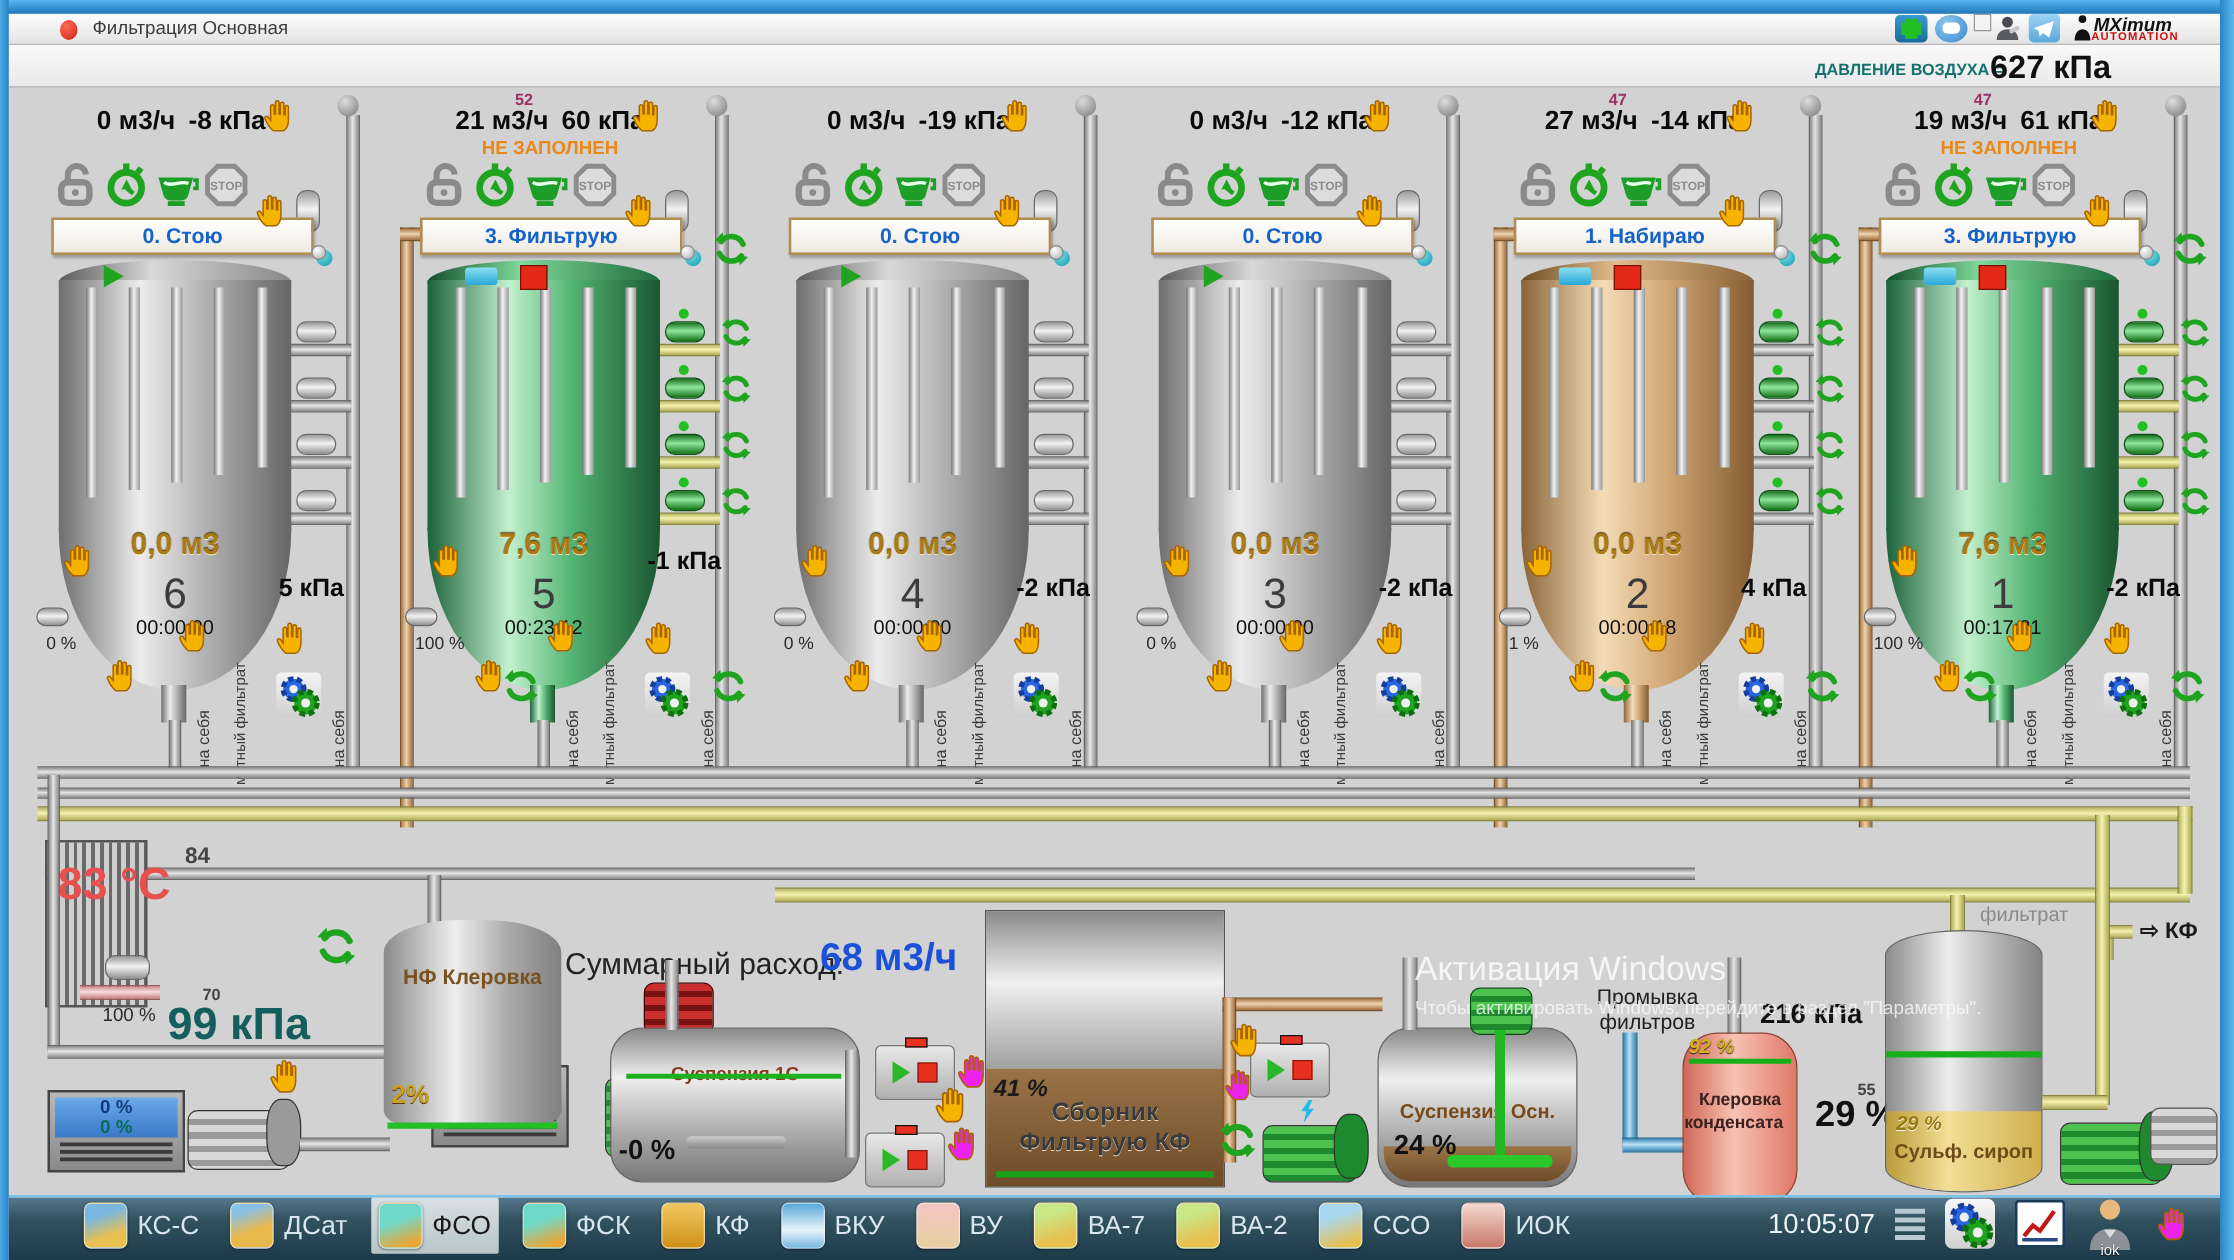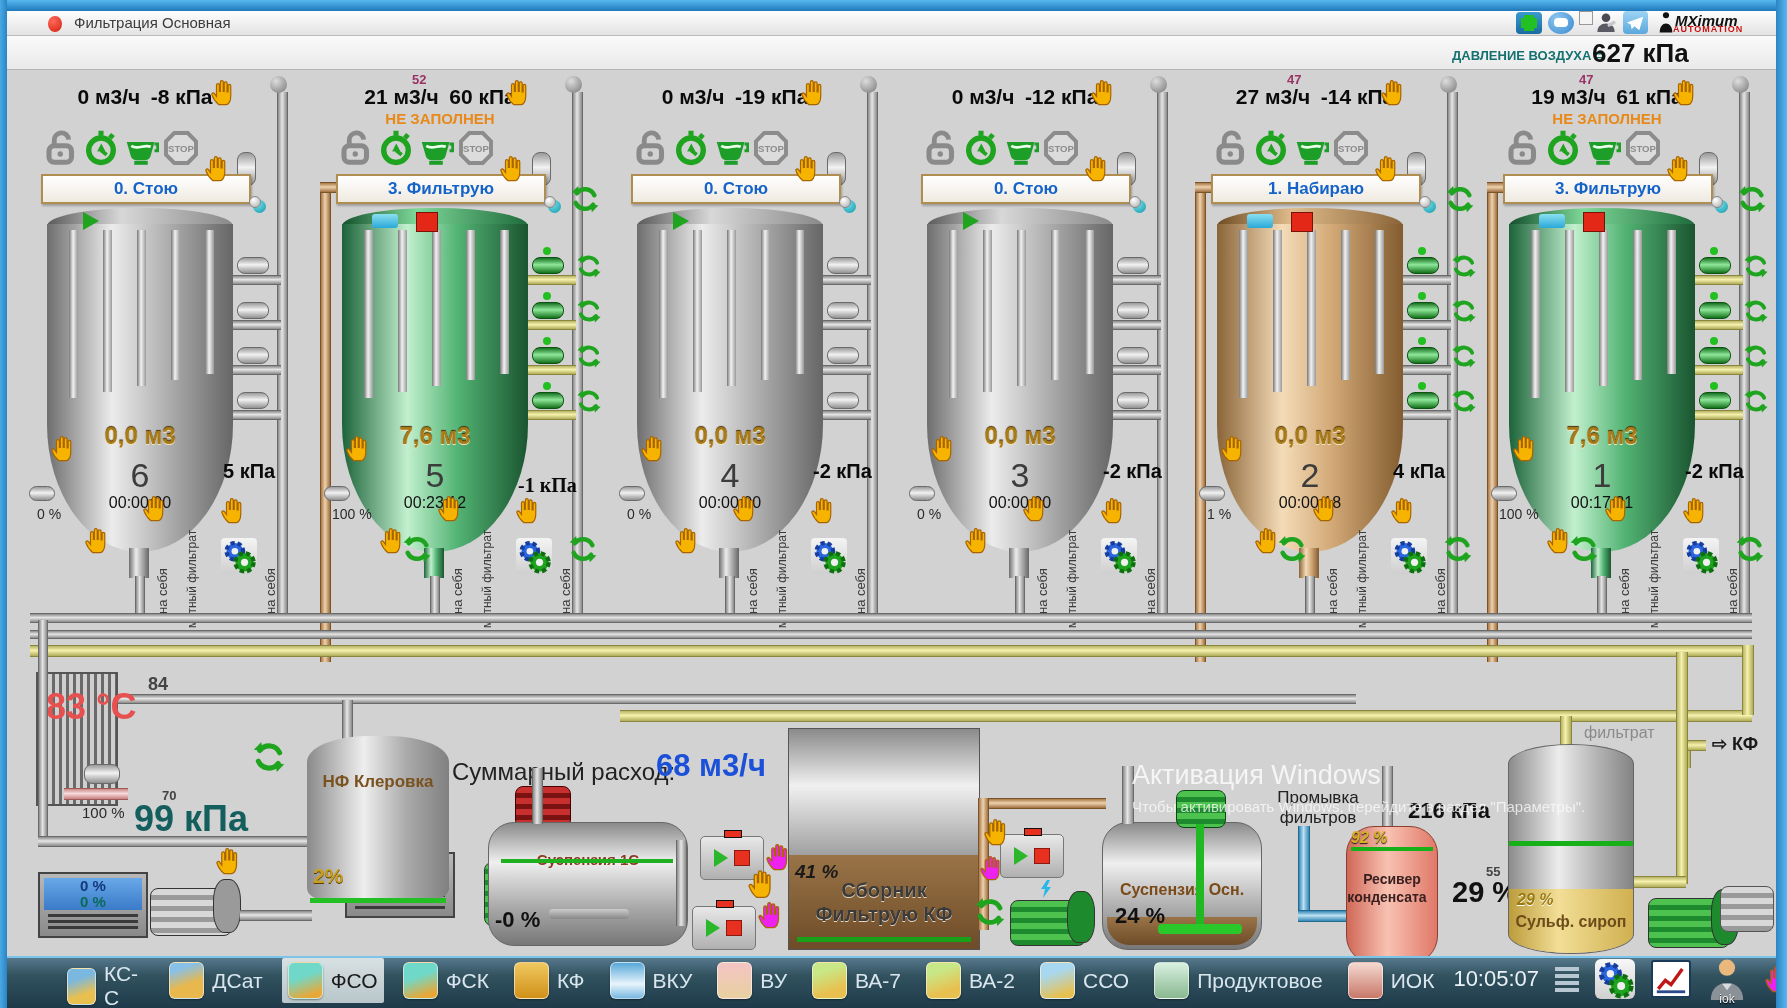--- a/index.html
+++ b/index.html
@@ -251,21 +251,21 @@
           <div style="position: absolute; left: 158px; top: 6px; width: 9px; height: 144px; background: linear-gradient(90deg, rgb(119, 119, 119), rgb(242, 242, 242) 45%, rgb(153, 153, 153));"></div>
         </div>
         <div style="position: absolute; left: 96px; top: 142px; width: 20px; height: 18px; background: rgb(228, 40, 24); border: 1px solid rgb(122, 16, 6);"></div>
         <div style="position: absolute; left: 52px; top: 144px; width: 26px; height: 14px; background: linear-gradient(rgb(138, 224, 240), rgb(42, 168, 216)); border-radius: 3px;"></div>
         <div style="position: absolute; left: 22px; top: 352px; width: 186px; height: 130px; background: linear-gradient(90deg, rgb(28, 99, 58), rgb(194, 240, 206) 35%, rgb(83, 180, 116) 62%, rgb(26, 85, 48)); border-radius: 0px 0px 93px 93px / 0px 0px 128px 128px;"></div>
         <div style="position: absolute; left: 104px; top: 478px; width: 20px; height: 30px; background: linear-gradient(90deg, rgb(28, 99, 58), rgb(194, 240, 206) 35%, rgb(83, 180, 116) 62%, rgb(26, 85, 48));"></div>
         <div class="pV" style="position: absolute; left: 110px; top: 506px; width: 8px; height: 40px;"></div>
         <div class="volt" style="position: absolute; left: 22px; top: 352px; width: 186px; text-align: center;">7,6 м3</div>
         <div class="numt" style="position: absolute; left: 22px; top: 386px; width: 186px; text-align: center;">5</div>
         <div class="timt" style="position: absolute; left: 22px; top: 424px; width: 186px; text-align: center;">00:23:12</div>
-        <div class="presst" style="position: absolute; left: 198px; top: 404px; width: 94px; font-family: Liberation Serif, serif;">-1 кПа</div>
+        <div class="presst" style="position: absolute; left: 198px; top: 368px; width: 94px;">-1 кПа</div>
         <div class="tagn" style="position: absolute; left: 92px; top: 2px;">52</div>
         <div class="flowtxt" style="position: absolute; left: 0px; top: 15px; width: 240px; text-align: center;">21 м3/ч 60 кПа</div>
         <div class="nofill" style="position: absolute; left: 0px; top: 40px; width: 240px; text-align: center;">НЕ ЗАПОЛНЕН</div>
         <div style="position: absolute; left: 18px; top: 60px; width: 36px; height: 36px;"><svg viewBox="0 0 24 24" width="100%" height="100%">
             <rect x="4" y="10.5" width="15" height="11" rx="3.5" fill="none" stroke="#8a8a8a" stroke-width="3.4"></rect>
             <path d="M7.5 10.5 V7 a4.8 4.8 0 0 1 9.6 -0.6" fill="none" stroke="#8a8a8a" stroke-width="3.2"></path>
             <circle cx="11.5" cy="16" r="1.8" fill="#8a8a8a"></circle>
           </svg></div>
         <div style="position: absolute; left: 58px; top: 60px; width: 36px; height: 36px;"><svg viewBox="0 0 24 24" width="100%" height="100%">
             <circle cx="12" cy="13.5" r="8.2" fill="none" stroke="#1fa41f" stroke-width="3.6"></circle>
@@ -939,21 +939,21 @@
       <div style="position: absolute; left: 1196px; top: 824px; width: 8px; height: 104px; background: rgb(34, 184, 34);"></div>
       <div style="position: absolute; left: 1158px; top: 924px; width: 84px; height: 10px; background: rgb(42, 200, 42); border-radius: 4px;"></div>
       <div class="pV" style="position: absolute; left: 1122px; top: 766px; width: 10px; height: 58px;"></div>
       <div class="lbl" style="position: absolute; left: 1262px; top: 788px; width: 112px; text-align: center; font-size: 17px; color: rgb(34, 34, 34);">Промывка<br>фильтров</div>
       <div class="pV bV" style="position: absolute; left: 1298px; top: 826px; width: 10px; height: 92px;"></div>
       <div class="pH bH" style="position: absolute; left: 1298px; top: 910px; width: 52px; height: 10px;"></div>
       <div class="pV" style="position: absolute; left: 1382px; top: 766px; width: 9px; height: 64px;"></div>
       <div style="position: absolute; left: 1346px; top: 826px; width: 90px; height: 136px; border-radius: 28px; background: linear-gradient(90deg, rgb(208, 104, 88), rgb(248, 194, 178) 45%, rgb(224, 120, 104)); border: 1px solid rgb(138, 64, 48);">
         <div class="lbl" style="position: absolute; left: 4px; top: 2px; font-size: 16px; font-weight: bold; font-style: italic; color: rgb(216, 176, 32); text-shadow: rgb(34, 34, 34) 0px 1px 1px;">92 %</div>
         <div style="position: absolute; left: 4px; top: 20px; width: 82px; height: 4px; background: rgb(24, 176, 24);"></div>
-        <div class="lbl" style="position: absolute; left: 0px; top: 44px; width: 90px; text-align: center; font-size: 14px; font-weight: bold; color: rgb(58, 32, 32);">Ресивер</div>
+        <div class="lbl" style="position: absolute; left: 0px; top: 44px; width: 90px; text-align: center; font-size: 14px; font-weight: bold; color: rgb(58, 32, 32);">Клеровка</div>
         <div class="lbl" style="position: absolute; left: 0px; top: 62px; width: 80px; text-align: center; font-size: 14px; font-weight: bold; color: rgb(58, 32, 32);">конденсата</div>
       </div>
       <div class="lbl" style="position: absolute; left: 1408px; top: 798px; font-size: 22px; font-weight: bold; color: rgb(17, 17, 17);">216 кПа</div>
       <div class="lbl" style="position: absolute; left: 1486px; top: 864px; font-size: 13px; font-weight: bold; color: rgb(68, 68, 68);">55</div>
       <div class="lbl" style="position: absolute; left: 1452px; top: 876px; font-size: 29px; font-weight: bold; color: rgb(17, 17, 17);">29 %</div>
       <div style="position: absolute; left: 1508px; top: 744px; width: 124px; height: 208px; border-radius: 62px / 20px; background: linear-gradient(90deg, rgb(140, 140, 140), rgb(236, 236, 236) 40%, rgb(178, 178, 178) 72%, rgb(132, 132, 132)); border: 1px solid rgb(102, 102, 102); overflow: hidden;">
         <div style="position: absolute; left: 0px; top: 144px; width: 124px; height: 64px; background: linear-gradient(90deg, rgb(188, 156, 60), rgb(242, 222, 150) 40%, rgb(208, 176, 80));"></div>
         <div style="position: absolute; left: 0px; top: 96px; width: 124px; height: 5px; background: rgb(24, 176, 24);"></div>
         <div class="lbl" style="position: absolute; left: 8px; top: 146px; font-size: 16px; font-weight: bold; font-style: italic; color: rgb(154, 122, 16); text-shadow: rgb(255, 255, 255) 0px 1px 0px;">29 %</div>
         <div class="lbl" style="position: absolute; left: 0px; top: 168px; width: 124px; text-align: center; font-size: 16px; font-weight: bold; color: rgb(110, 76, 26);">Сульф. сироп</div>
@@ -1001,24 +1001,20 @@
         <div class="tbicon" style="background: linear-gradient(160deg, rgb(200, 232, 136) 25%, rgb(232, 192, 80) 75%);"></div>
         <span class="tblabel">ВА-7</span>
       </div>
       <div class="tbitem">
         <div class="tbicon" style="background: linear-gradient(160deg, rgb(200, 232, 136) 25%, rgb(232, 192, 80) 75%);"></div>
         <span class="tblabel">ВА-2</span>
       </div>
       <div class="tbitem">
         <div class="tbicon" style="background: linear-gradient(160deg, rgb(168, 216, 240) 30%, rgb(232, 192, 80) 85%);"></div>
         <span class="tblabel">ССО</span>
-      </div>
-      <div class="tbitem">
-        <div class="tbicon" style="background: linear-gradient(rgb(216, 240, 224), rgb(136, 184, 144));"></div>
-        <span class="tblabel">Продуктовое</span>
       </div>
       <div class="tbitem">
         <div class="tbicon" style="background: linear-gradient(rgb(244, 216, 208), rgb(200, 120, 104));"></div>
         <span class="tblabel">ИОК</span>
       </div>
       <div class="tbright">
         <span class="clock">10:05:07</span>
         <span class="hamb">
           <div></div>
           <div></div>

